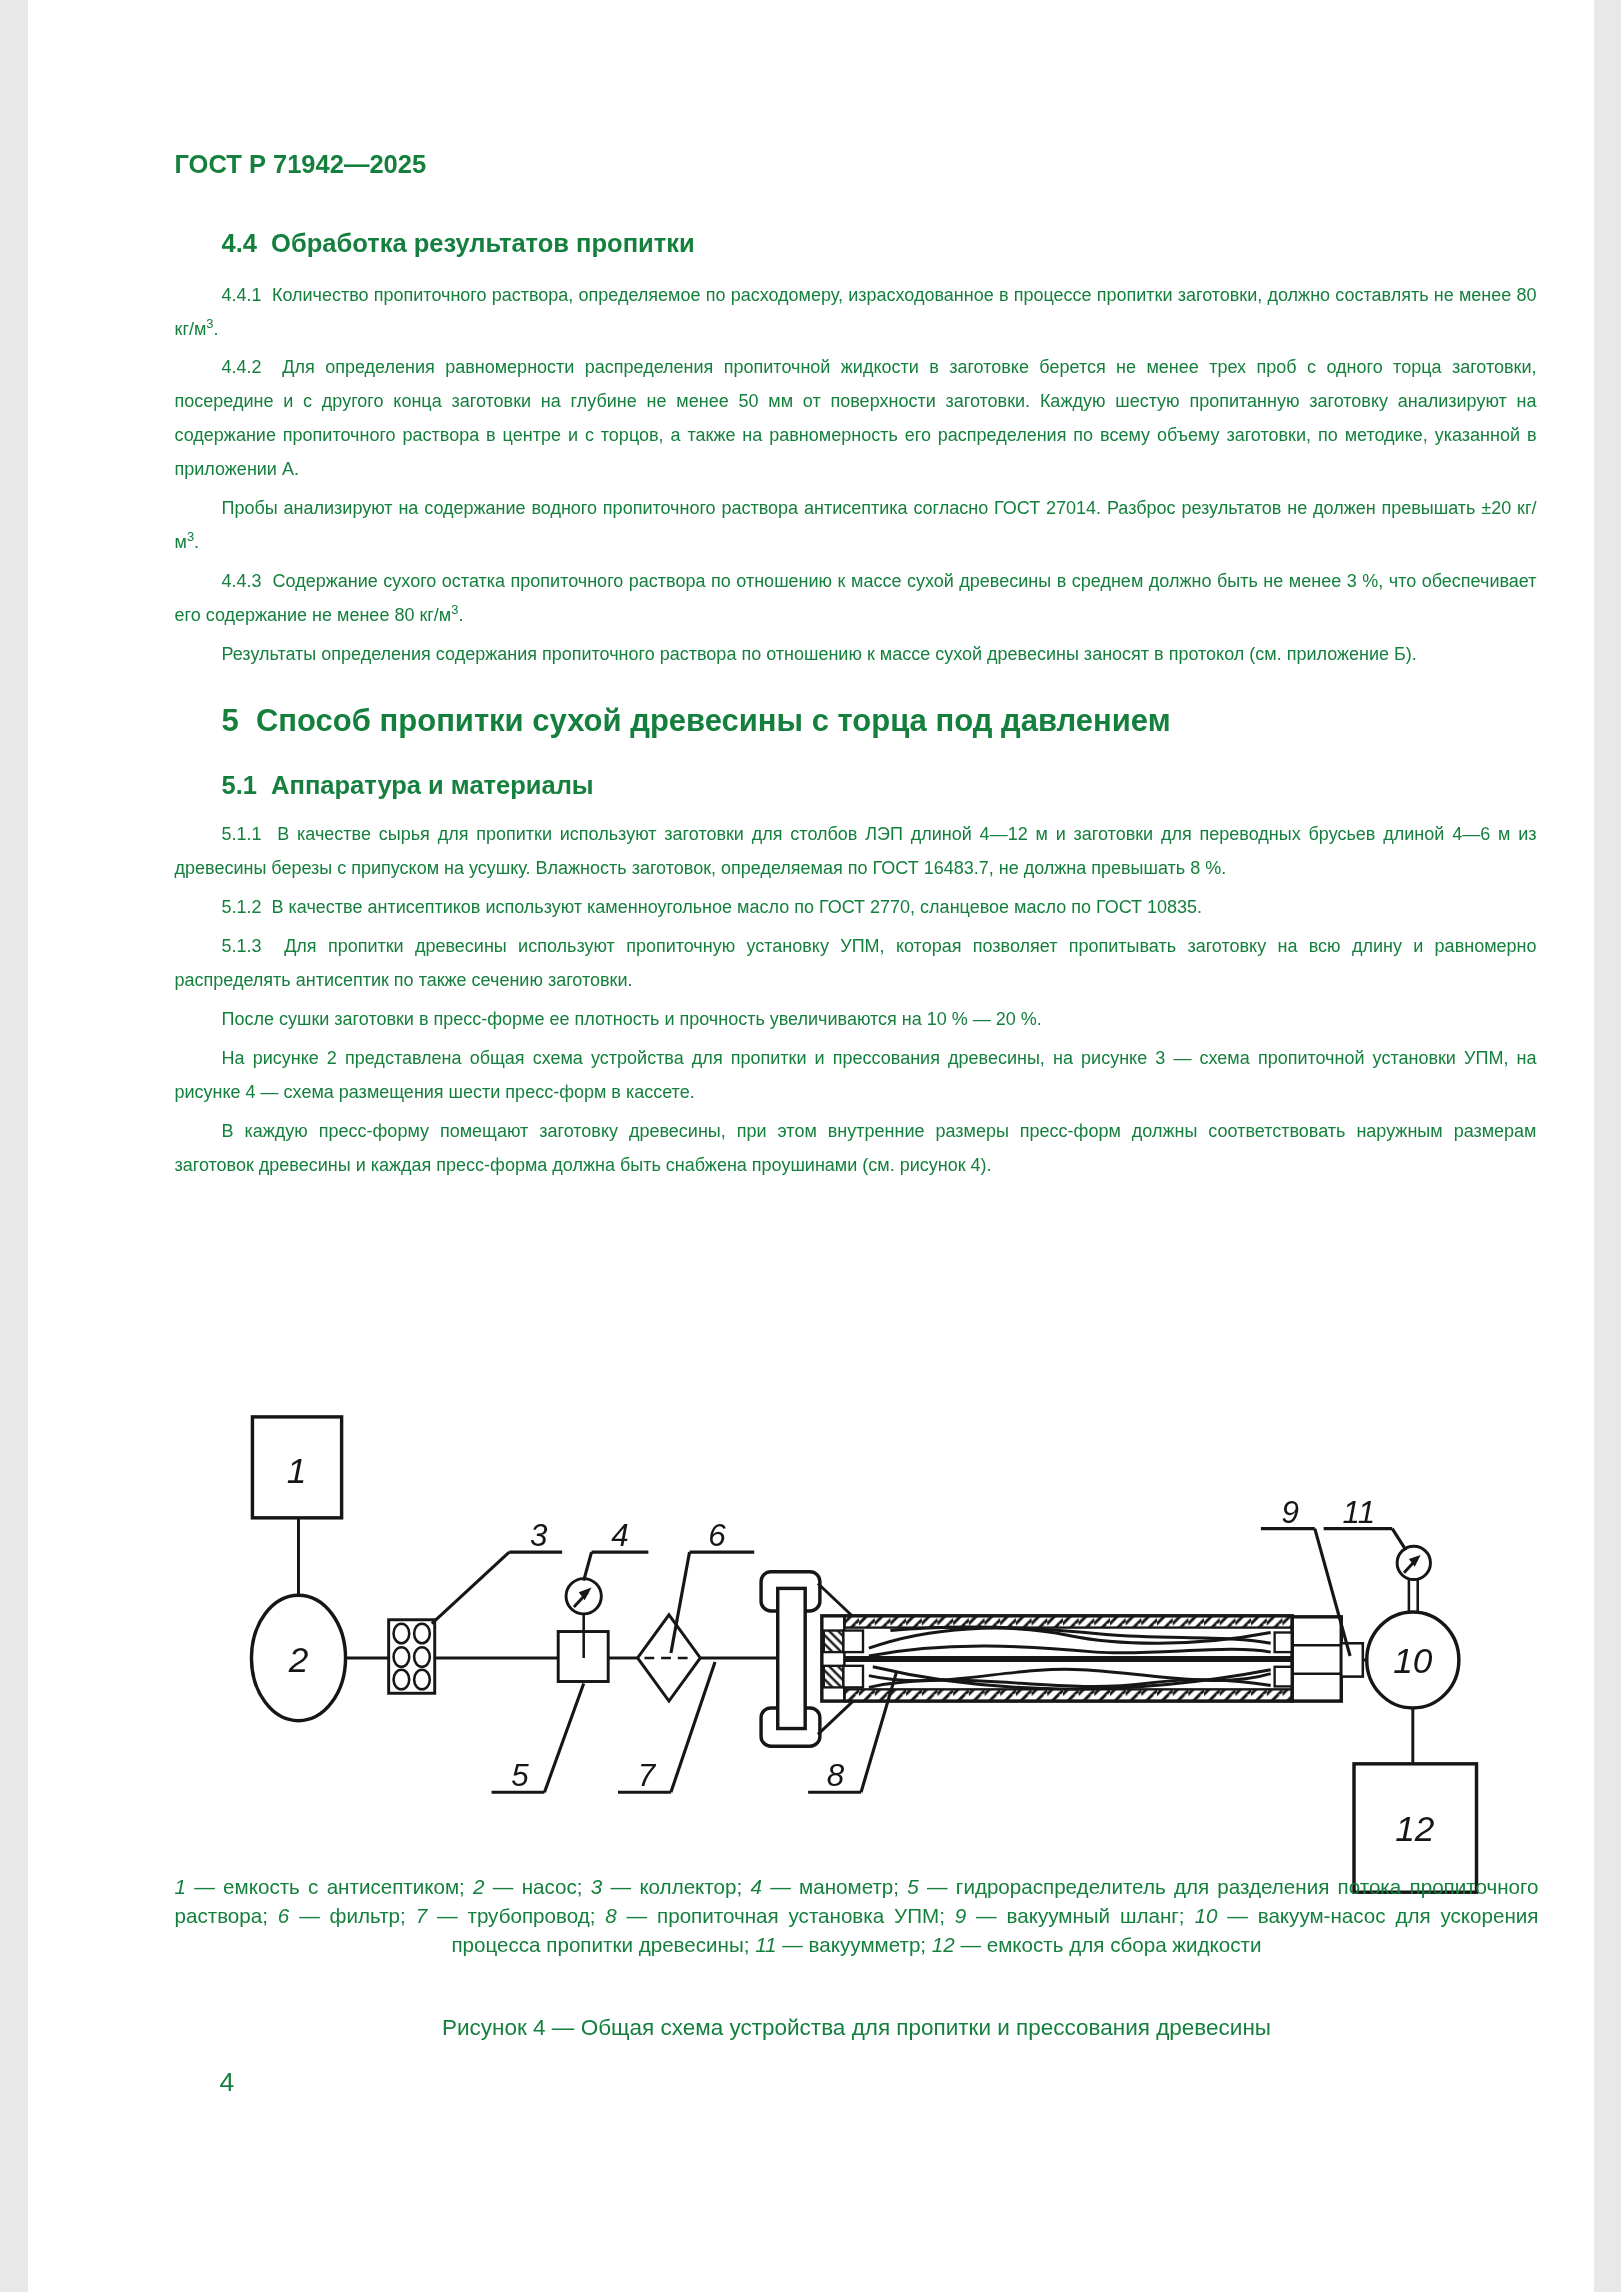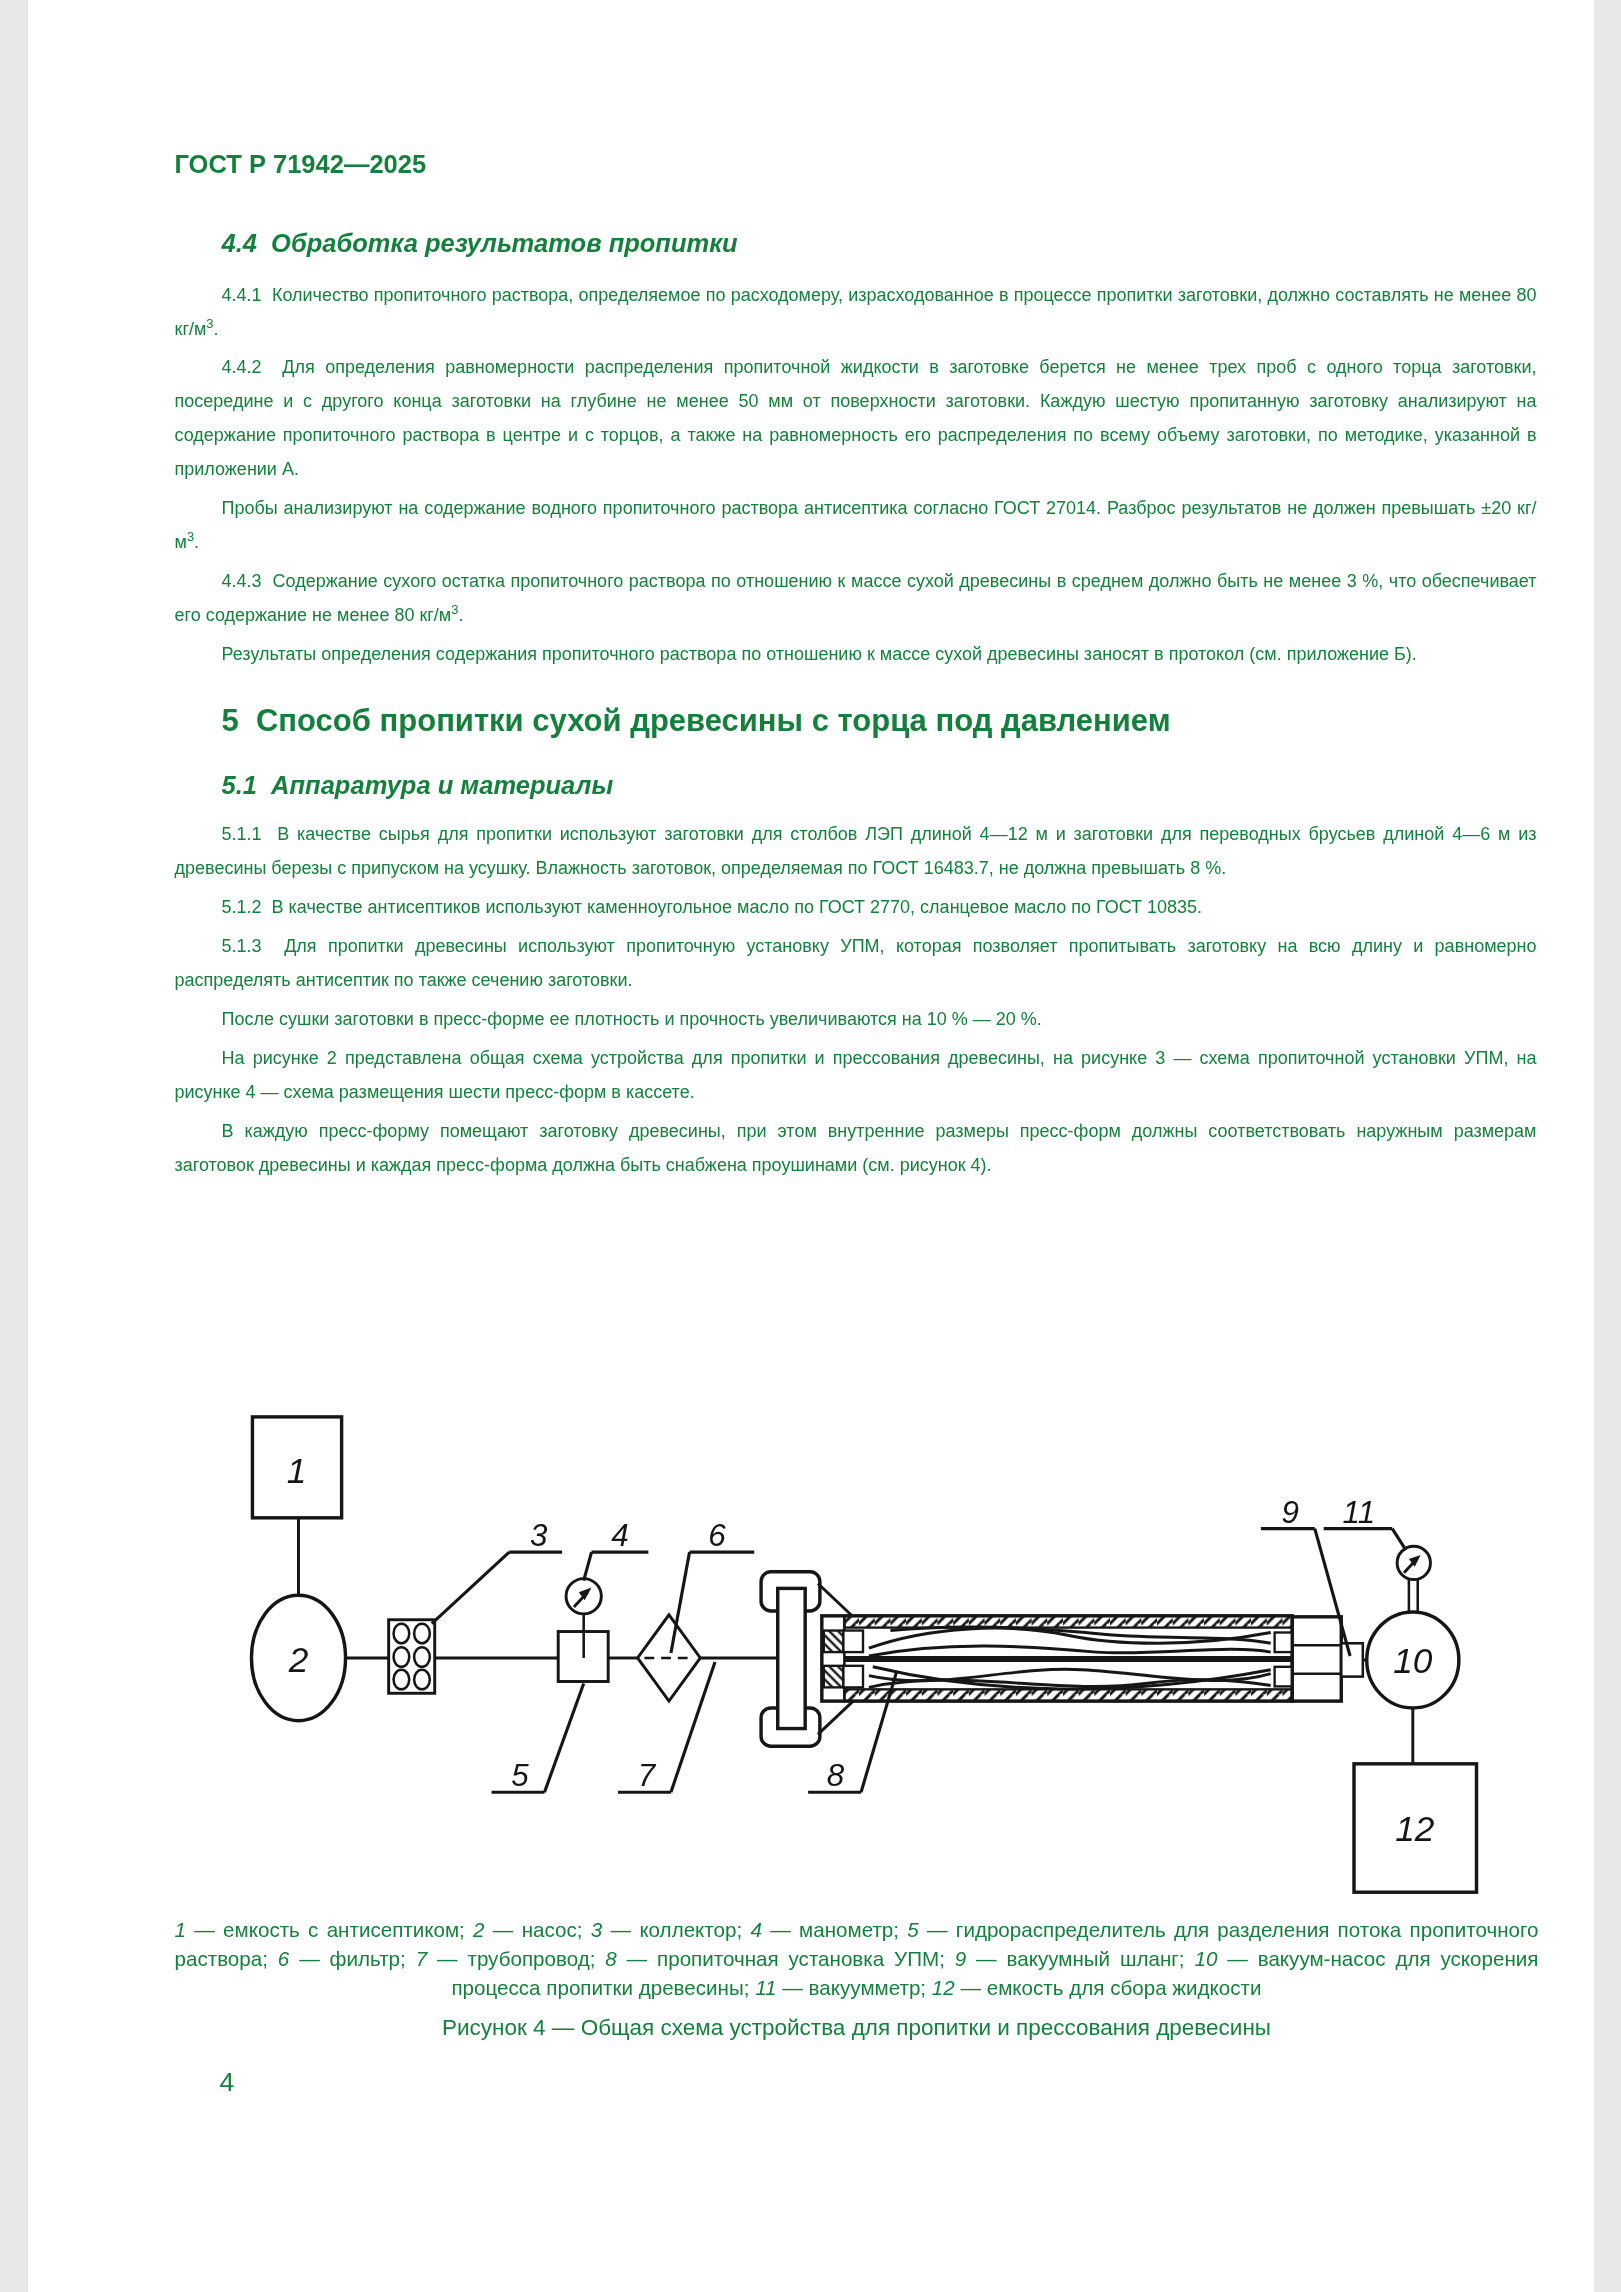--- a/index.html
+++ b/index.html
@@ -3,30 +3,30 @@
 <meta charset="utf-8">
 <style>
   html,body{margin:0;padding:0;background:#e8e8e8;}
   .page{
     position:relative;width:1566px;height:2293px;margin:0 auto;
     background:#ffffff;color:#15803d;overflow:hidden;
     font-family:"Liberation Sans","DejaVu Sans",sans-serif;
   }
   .doc{position:absolute;left:147px;top:147px;width:1362px;}
   .hdr{font-size:25.5px;font-weight:bold;line-height:34px;white-space:pre-wrap;}
-  .h3{font-size:25.5px;font-weight:bold;line-height:34px;text-indent:47px;white-space:pre-wrap;margin:45px 0 17.6px 0;font-style:italic;}
+  .h3{font-size:25.5px;font-weight:bold;line-height:34px;text-indent:47px;white-space:pre-wrap;margin:45px 0 17.6px 0;}
   .h3.tight{margin:29px 0 15px 0;}
   .h2{font-size:31px;font-weight:bold;line-height:37px;text-indent:47px;white-space:pre-wrap;margin:31px 0 15px 0;}
   .para{
     font-size:18px;line-height:34px;text-align:justify;text-indent:47px;
     white-space:pre-wrap;margin:0 0 4.9px 0;
   }
   .para sup{font-size:72%;line-height:0;vertical-align:super;}
   .legend{
-    position:absolute;left:147px;top:1915px;width:1364px;
+    position:absolute;left:147px;top:1872px;width:1364px;
     font-size:20.6px;line-height:29px;text-align:justify;text-align-last:center;
   }
   .legend i{font-style:italic;}
   .caption{
     position:absolute;left:147px;top:2013px;width:1364px;
     font-size:22.5px;line-height:29px;text-align:center;
   }
   .pagenum{position:absolute;left:192px;top:2068px;font-size:26.5px;line-height:29px;}
   svg.figure{position:absolute;left:0;top:1402px;}
   svg.figure text{font-family:"Liberation Sans","DejaVu Sans",sans-serif;font-style:italic;font-size:36px;fill:#161616;}

